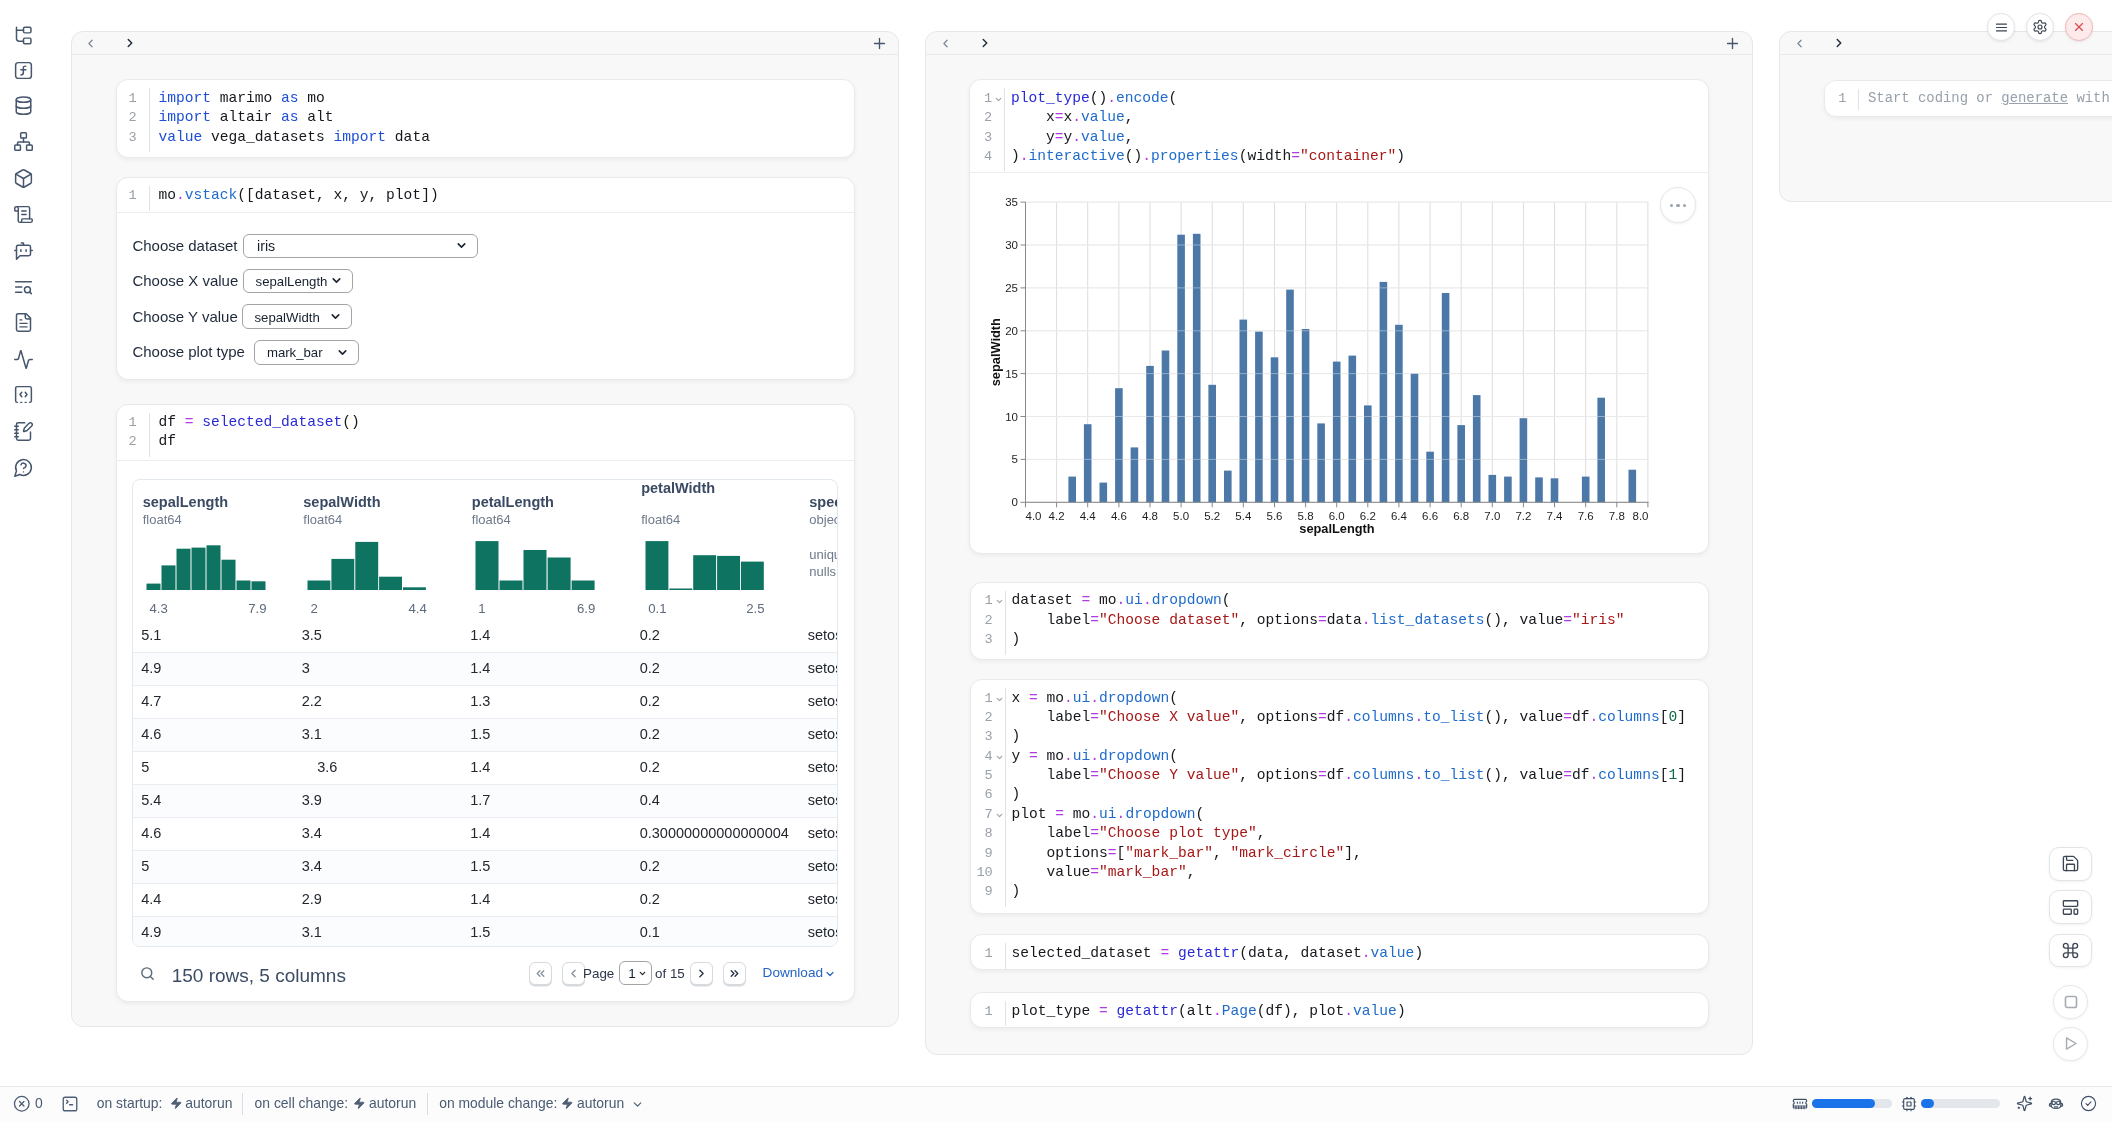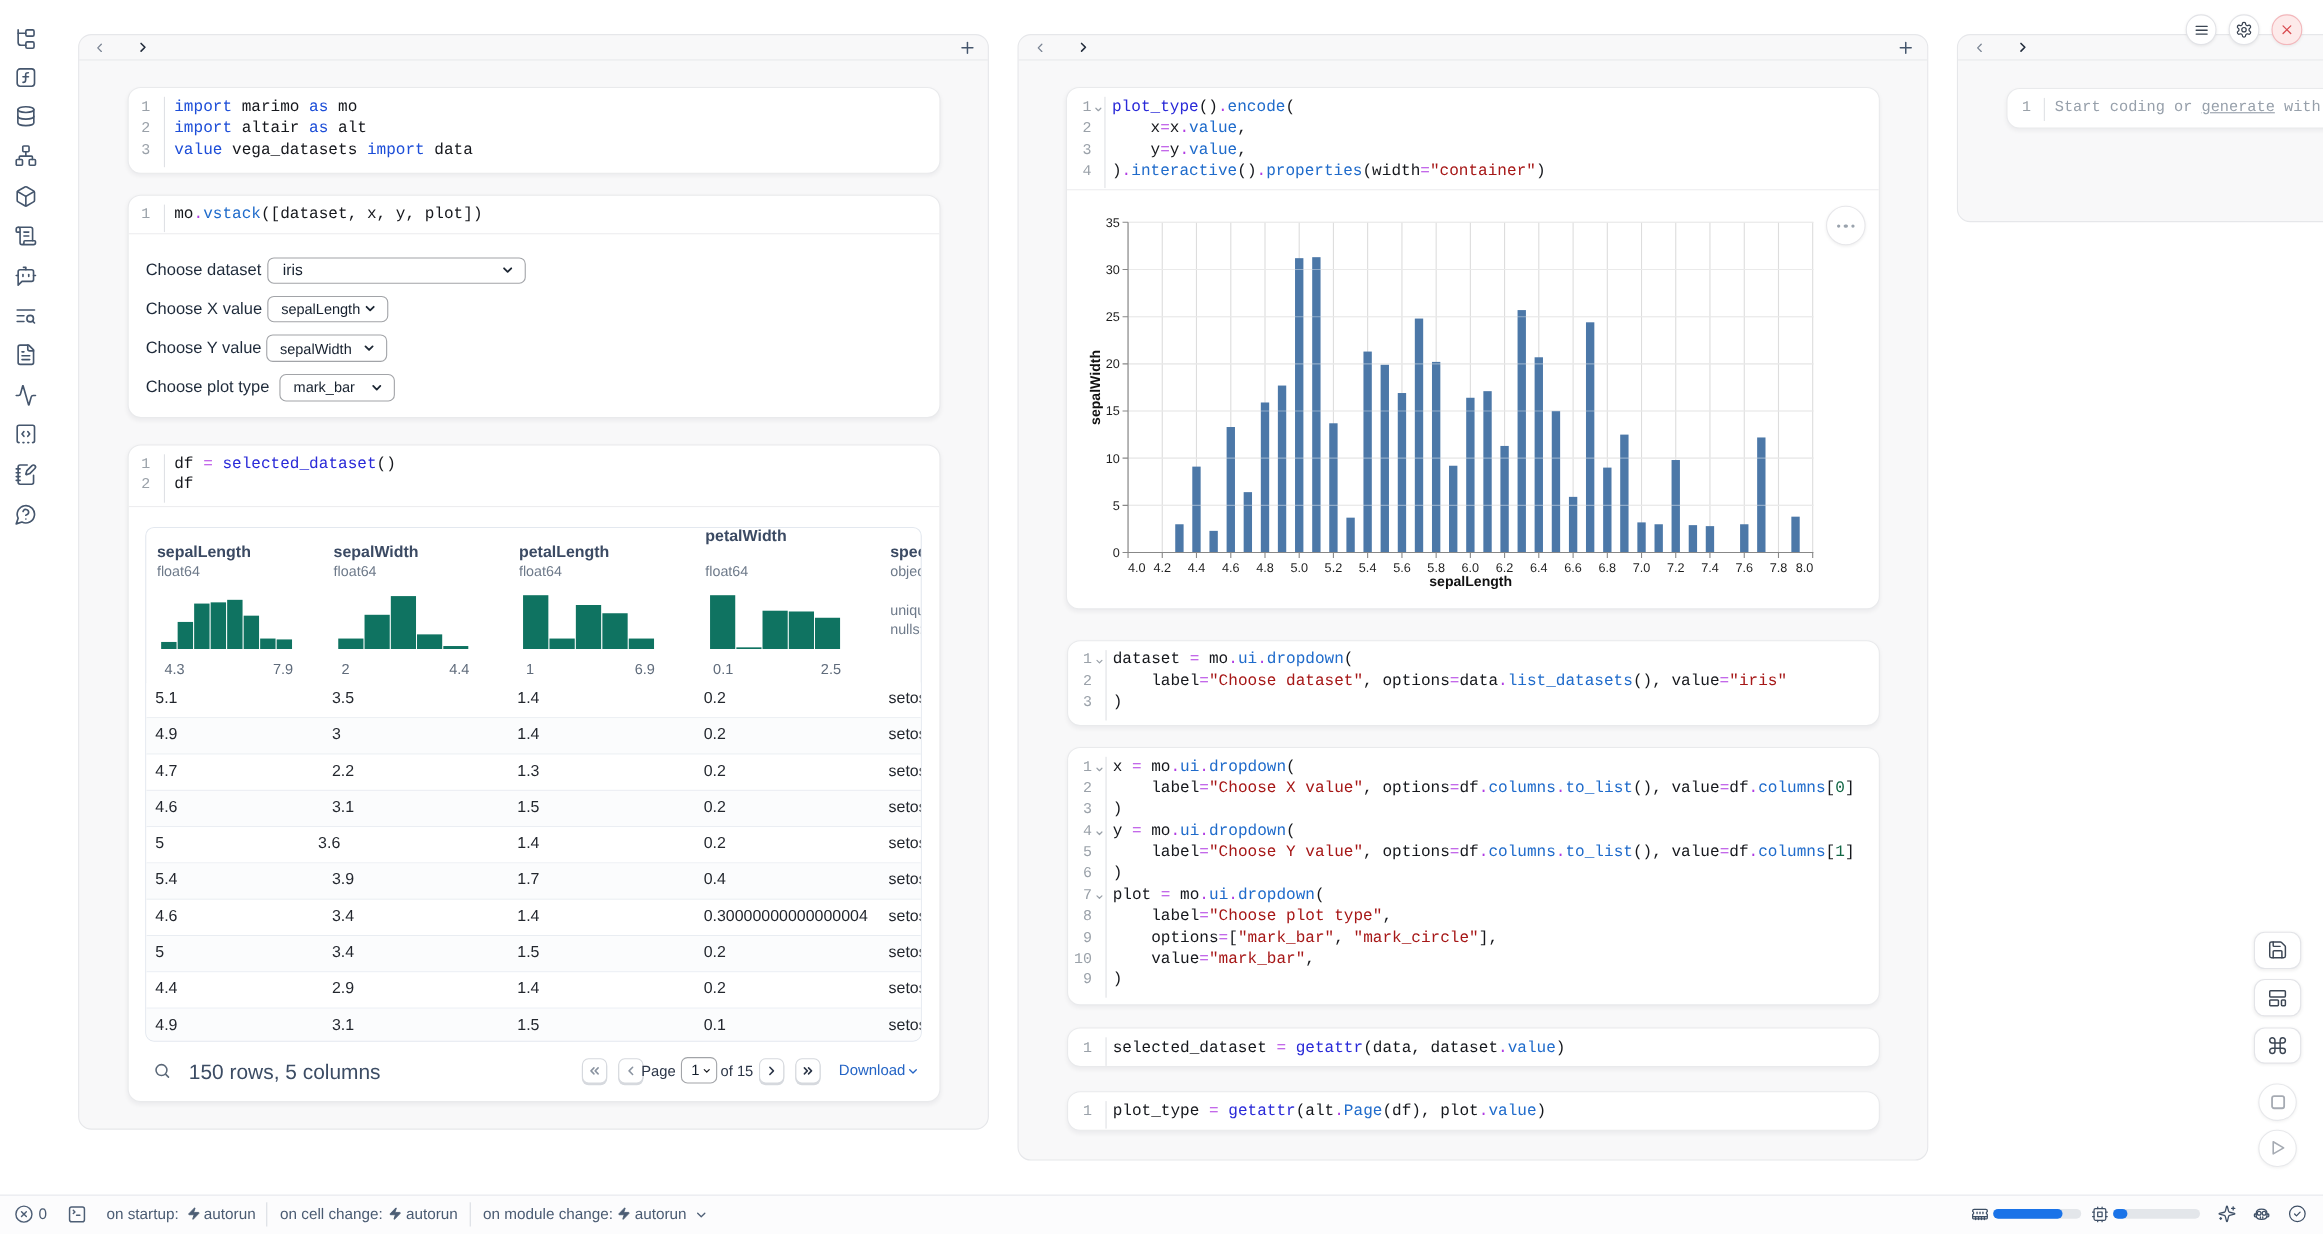--- a/index.html
+++ b/index.html
@@ -262,21 +262,21 @@
     <div class="abs tval" style="left:506.5px;top:213.1px">0.2</div>
     <div class="abs tval" style="left:674.6px;top:213.1px">setosa</div>
     <div class="abs" style="left:0;top:238.6px;width:705.7px;height:33.0px;background:#fbfcfd;border-bottom:1px solid #e9edf2"></div>
     <div class="abs tval" style="left:8.0px;top:246.1px">4.6</div>
     <div class="abs tval" style="left:168.6px;top:246.1px">3.1</div>
     <div class="abs tval" style="left:337.1px;top:246.1px">1.5</div>
     <div class="abs tval" style="left:506.5px;top:246.1px">0.2</div>
     <div class="abs tval" style="left:674.6px;top:246.1px">setosa</div>
     <div class="abs" style="left:0;top:271.6px;width:705.7px;height:33.0px;background:#fff;border-bottom:1px solid #e9edf2"></div>
     <div class="abs tval" style="left:8.0px;top:279.1px">5</div>
-    <div class="abs tval" style="left:156px;top:279.1px">3.6</div>
+    <div class="abs tval" style="left:184px;top:279.1px">3.6</div>
     <div class="abs tval" style="left:337.1px;top:279.1px">1.4</div>
     <div class="abs tval" style="left:506.5px;top:279.1px">0.2</div>
     <div class="abs tval" style="left:674.6px;top:279.1px">setosa</div>
     <div class="abs" style="left:0;top:304.6px;width:705.7px;height:33.0px;background:#fbfcfd;border-bottom:1px solid #e9edf2"></div>
     <div class="abs tval" style="left:8.0px;top:312.1px">5.4</div>
     <div class="abs tval" style="left:168.6px;top:312.1px">3.9</div>
     <div class="abs tval" style="left:337.1px;top:312.1px">1.7</div>
     <div class="abs tval" style="left:506.5px;top:312.1px">0.4</div>
     <div class="abs tval" style="left:674.6px;top:312.1px">setosa</div>
     <div class="abs" style="left:0;top:337.6px;width:705.7px;height:33.0px;background:#fff;border-bottom:1px solid #e9edf2"></div>

